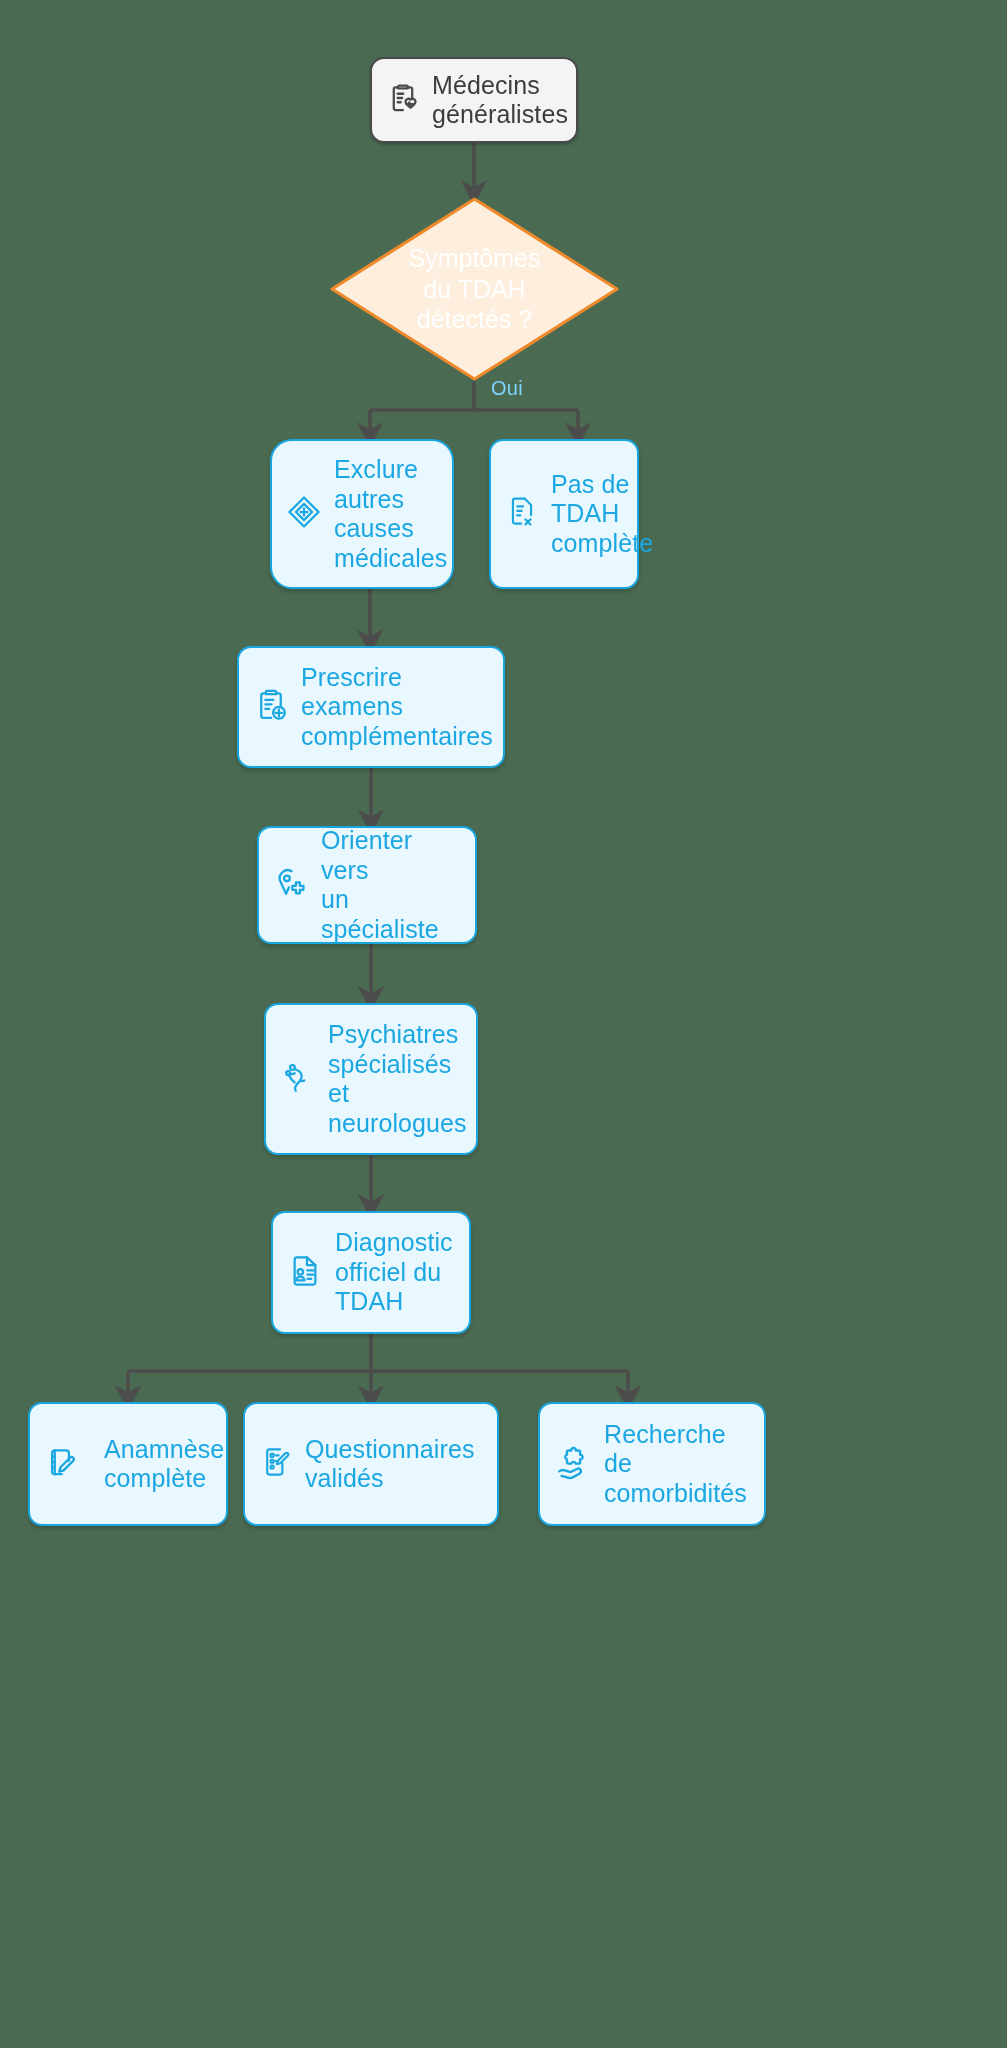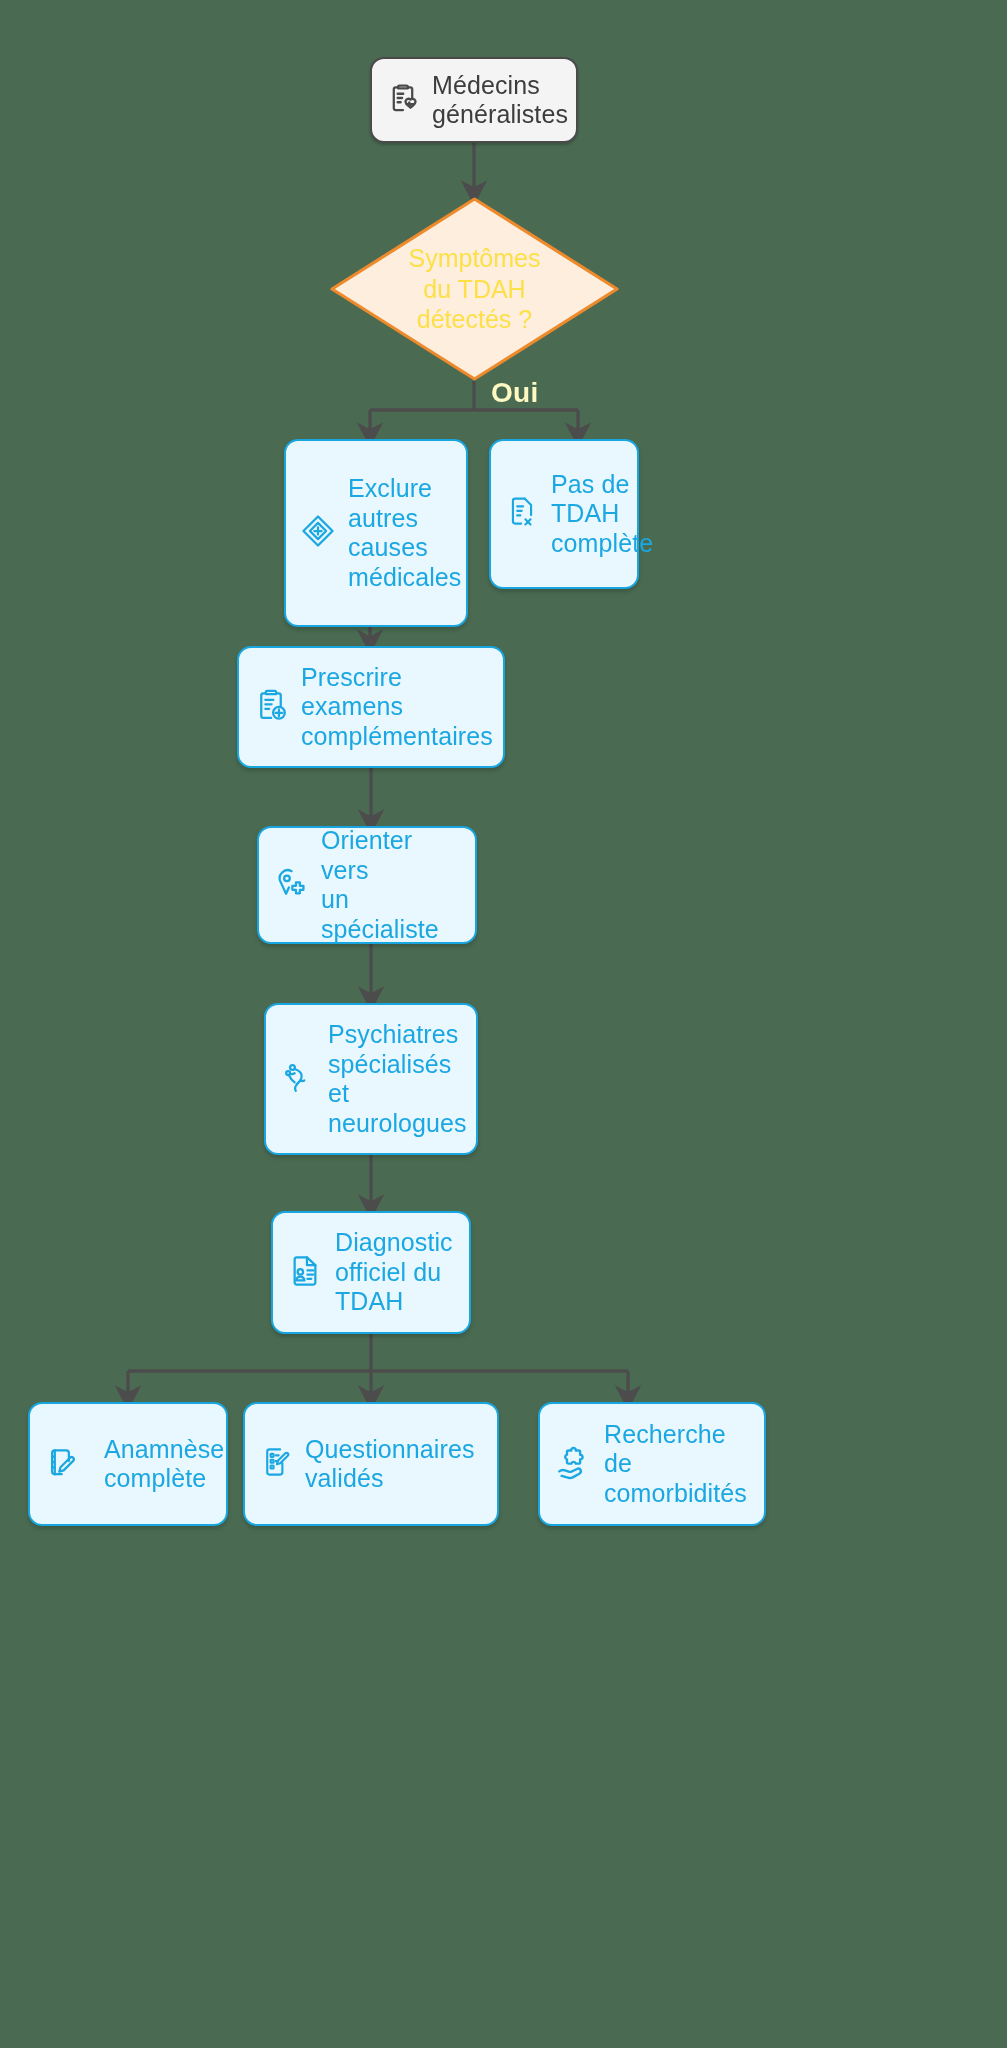--- a/index.html
+++ b/index.html
@@ -55,32 +55,31 @@
     align-items: center;
     justify-content: center;
   }
   .n-dec .dia {
     position: absolute; left: 0; top: 0;
     width: 100%; height: 100%;
   }
   .n-dec .lbl {
     position: relative;
     z-index: 2;
-    color: #fde047;
+    color: #ffffff;
     font-size: 25px;
     line-height: 1.22;
     text-align: center;
     white-space: pre-line;
   }
   .edge-label {
     position: absolute;
-    color: #fef9c3;
-    font-size: 28px;
+    color: #7dd3fc;
+    font-size: 20px;
     letter-spacing: .3px;
-    font-weight: bold;
   }
 </style>
 </head>
 <body>
 
 <div id="chart">
 
   <svg id="wires" viewBox="0 0 1007 2048">
     <defs>
       <marker id="ah" markerWidth="9" markerHeight="9" refX="5.2" refY="4.5" orient="auto" markerUnits="strokeWidth">
@@ -131,21 +130,21 @@
     <svg class="dia" viewBox="0 0 289 184" preserveAspectRatio="none">
       <polygon points="144.5,2 287,92 144.5,182 2,92" fill="#fdeedd" stroke="#ee8a2b" stroke-width="3.2" stroke-linejoin="round"></polygon>
     </svg>
     <span class="lbl">Symptômes
 du TDAH
 détectés ?</span>
   </div>
 
   <span class="edge-label" style="left:491px; top:377px;">Oui</span>
 
-  <div class="node n-proc" style="left:284px; top:439px; width:184px; height:188px;">
+  <div class="node n-proc" style="left:270px; top:439px; width:184px; height:150px;border-radius:22px;">
     <span class="ico">
       <svg width="36" height="36" viewBox="0 0 24 24" fill="none" stroke="#1aa7e2" stroke-width="1.5" stroke-linecap="round" stroke-linejoin="round">
         <path d="M12 2.3 21.7 12 12 21.7 2.3 12z"></path>
         <path d="M12 6.6 17.4 12 12 17.4 6.6 12z"></path>
         <path d="M12 9.6v4.8M9.6 12h4.8"></path>
       </svg>
     </span>
     <span class="lbl">Exclure
 autres
 causes

